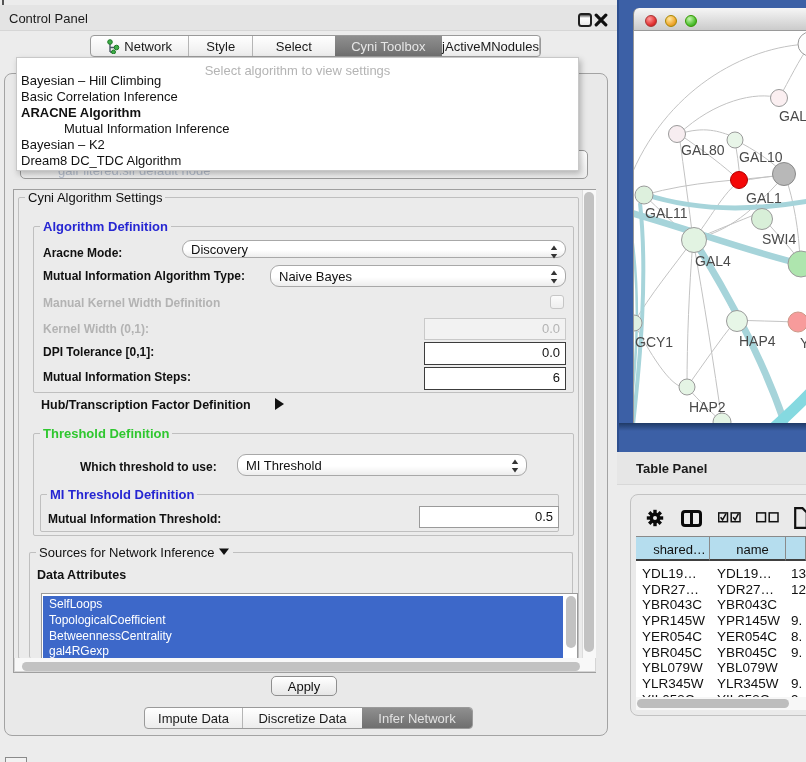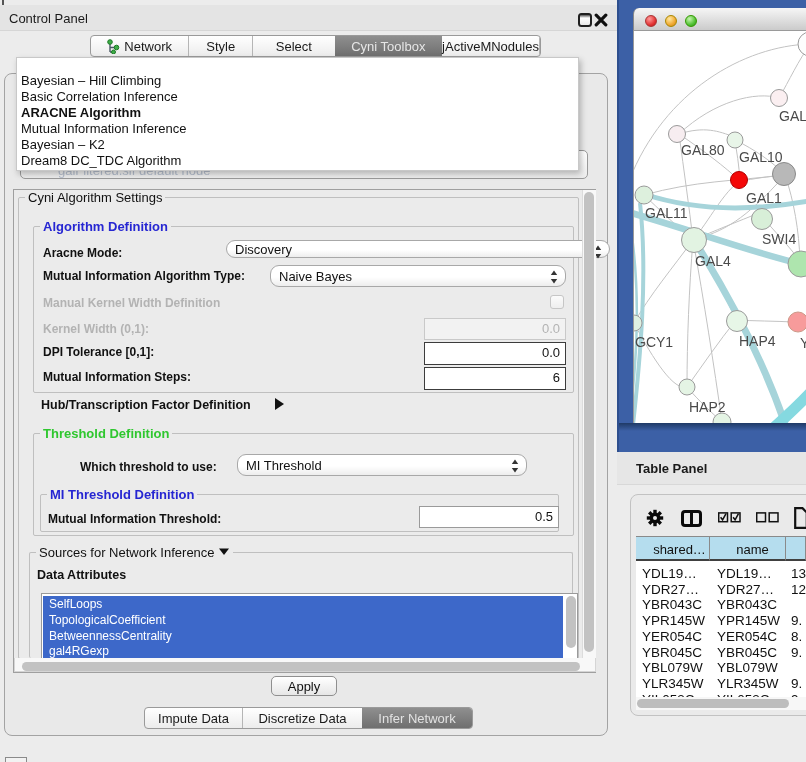--- a/index.html
+++ b/index.html
@@ -86,21 +86,21 @@
 <div class="abs" id="viewport"></div>
 
 <div class="group" style="left:18px;top:197px;width:561px;height:462px;">
   <span class="gtitle" style="background:#ebebeb;">Cyni Algorithm Settings</span>
 </div>
 
 <div class="group" style="left:33px;top:226px;width:541px;height:167px;">
   <span class="gtitle" style="color:#2626d2;font-weight:bold;">Algorithm Definition</span>
 </div>
 <label class="b" style="left:43px;top:246px;">Aracne Mode:</label>
-<div class="combo" style="left:182px;top:240px;width:384px;height:18px;margin-left:44px;">Discovery
+<div class="combo" style="left:182px;top:240px;width:384px;height:18px;">Discovery
   <svg class="arr" width="10" height="22" viewBox="0 0 10 22">
       <path d="M5 4.5 L8.2 9 L1.8 9 Z" fill="#333"></path>
       <path d="M5 17.5 L8.2 13 L1.8 13 Z" fill="#333"></path>
     </svg>
 </div>
 <label class="b" style="left:43px;top:269px;">Mutual Information Algorithm Type:</label>
 <div class="combo" style="left:270px;top:265px;width:296px;height:22px;">Naive Bayes
   <svg class="arr" width="10" height="22" viewBox="0 0 10 22">
       <path d="M5 4.5 L8.2 9 L1.8 9 Z" fill="#333"></path>
       <path d="M5 17.5 L8.2 13 L1.8 13 Z" fill="#333"></path>
@@ -156,24 +156,25 @@
 <div class="abs" id="applybtn">Apply</div>
 <div class="abs" id="btabs">
   <div class="seg" style="width:98px;">Impute Data</div>
   <div class="seg" style="width:119px;border-right:none;">Discretize Data</div>
   <div class="seg sel" style="width:110px;">Infer Network</div>
 </div>
 
 <div class="abs" style="left:5px;top:757px;width:22px;height:10px;border:1px solid #8a8a8a;background:#f2f2f2;"></div>
 
 <div class="abs" id="popup">
+  <div style="top:5px;left:0;width:100%;text-align:center;color:#b4b4b4;">Select algorithm to view settings</div>
   <div style="top:15px;">Bayesian – Hill Climbing</div>
   <div style="top:31px;">Basic Correlation Inference</div>
   <div style="top:47px;font-weight:bold;">ARACNE Algorithm</div>
-  <div style="top:63px;">Mutual Information Inference</div>
+  <div style="top:63px;margin-left:43px;">Mutual Information Inference</div>
   <div style="top:79px;">Bayesian – K2</div>
   <div style="top:95px;">Dream8 DC_TDC Algorithm</div>
 </div>
 
 <div class="abs" id="rightblue"></div>
 <div class="abs" id="netwin-title">
   <div class="light" style="left:11px;background:radial-gradient(circle at 35% 30%,#ff9a9a,#e33535 60%,#b01212);border:0.5px solid #a33;"></div>
   <div class="light" style="left:31px;background:radial-gradient(circle at 35% 30%,#ffe9a0,#f0a832 60%,#c67f10);border:0.5px solid #a80;"></div>
   <div class="light" style="left:51px;background:radial-gradient(circle at 35% 30%,#c8f5b0,#52c234 60%,#2e8f16);border:0.5px solid #390;"></div>
 </div>

